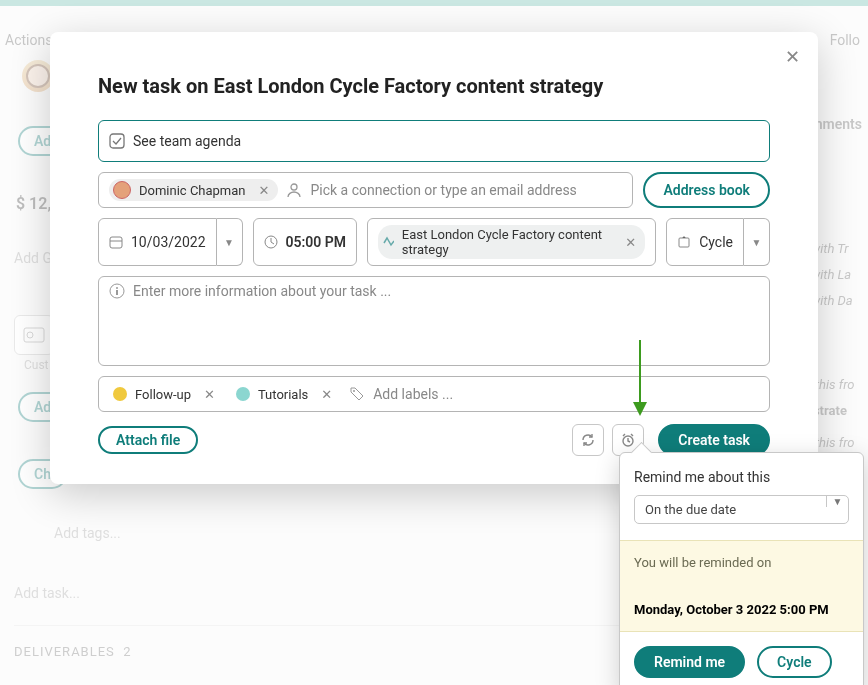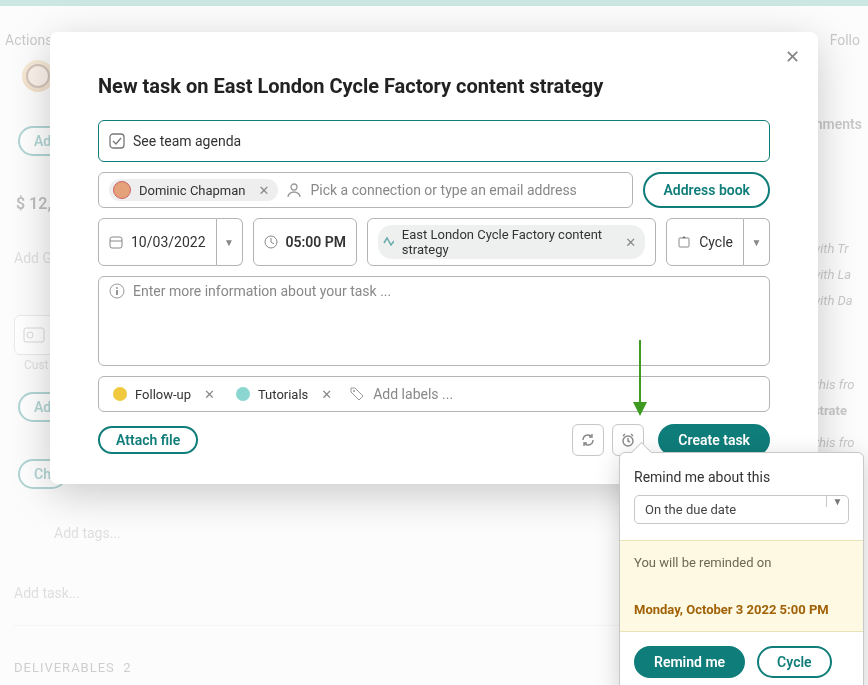--- a/index.html
+++ b/index.html
@@ -12,21 +12,21 @@
   .bg .header .actions { margin-left: 5px; }
   .bg .header .follow { position: absolute; right: 8px; display: flex; align-items: center; gap: 11px; }
   .bg .avatar { position: absolute; left: 22px; top: 60px; width: 32px; height: 32px; border-radius: 50%; background: linear-gradient(#e2c287,#d89f60); display: flex; align-items: center; justify-content: center; }
   .bg .avatar::after { content: ""; width: 20px; height: 20px; border-radius: 50%; background: #f1d7c0; border: 2px solid #7a4b2d; }
   .bg .pill { position: absolute; border: 2px solid #0f7d7a; color: #0f7d7a; border-radius: 18px; font-size: 14px; font-weight: 600; padding: 5px 14px; background: #fff; }
   .bg .text { position: absolute; font-size: 14px; color: #555; }
   .bg .faded { color: #999; }
   .bg .box { position: absolute; border: 1px solid #bbb; border-radius: 6px; background: #fff; }
   .bg .right-list { position: absolute; right: 0; top: 210px; width: 70px; font-size: 13px; line-height: 26px; color: #555; font-style: italic; overflow:hidden; white-space:nowrap;}
   .bg .right-list .b { font-weight:700; font-style:normal;}
-  .bg .deliv { position:absolute; left:14px; bottom:10px; font-size:13px; letter-spacing:1px; color:#666; }
+  .bg .deliv { position:absolute; left:14px; bottom:26px; font-size:13px; letter-spacing:1px; color:#666; }
   .bg .hr { position:absolute; left:14px; right:220px; height:1px; background:#ddd; }
 
   .overlay { position:absolute; inset:0; background:rgba(255,255,255,0.68); }
 
   
   .modal { position: absolute; left: 50px; right: 50px; top: 32px; background: #fff; border-radius: 8px; box-shadow: 0 10px 40px rgba(0,0,0,0.2); padding: 42px 48px 28px 48px; }
   .modal .close { position: absolute; top: 14px; right: 18px; color: #888; cursor: pointer; font-size: 18px; }
   .modal h2 { font-size: 20px; font-weight: 700; color: #222; margin-bottom: 22px; }
   .row { display: flex; gap: 10px; margin-bottom: 10px; align-items: stretch; }
   .field { border: 1px solid #b4b4b4; border-radius: 6px; display: flex; align-items: center; padding: 6px 10px; gap: 8px; font-size: 14px; color: #333; background: #fff; min-height: 36px; }
@@ -51,21 +51,21 @@
   
   .popover { position: absolute; left: 619px; top: 452px; width: 245px; background: #fff; border: 1px solid #c8c8c8; border-radius: 6px; box-shadow: 0 6px 24px rgba(0,0,0,0.18); z-index: 30; }
   .popover::before { content:""; position:absolute; top:-8px; left:14px; width:14px; height:14px; background:#fff; border-left:1px solid #c8c8c8; border-top:1px solid #c8c8c8; transform:rotate(45deg); }
   .popover .sect { padding: 16px 14px; }
   .popover .title { font-size: 14px; color:#333; margin-bottom:10px; }
   .sel { border:1px solid #c7c7c7; border-radius:5px; display:flex; align-items:flex-start; font-size:13px; color:#444;gap:8px;}
   .sel .val { flex:1; padding:6px 10px;}
   .sel .dd { width:22px; border-left:1px solid #c7c7c7; display:flex; align-items:center; justify-content:center; font-size:10px; color:#777;}
   .notice { background:#fdf9e3; border-top:1px solid #e9e3b7; border-bottom:1px solid #e9e3b7; padding:14px; font-size:13px; color:#555; }
   .notice .lbl { color:#6a6a52; margin-bottom:4px; }
-  .notice .dt { font-weight:700; color:#a16207;margin-top:32px; }
+  .notice .dt { font-weight:700; color:#000000;margin-top:32px; }
   .popover .foot { padding:14px; display:flex; gap:12px; }
 
   
   .arrow { position:absolute; left:633px; top:340px; width:14px; height:80px; z-index:25; pointer-events:none;}
   .arrow .stem { position:absolute; left:6px; top:0; width:2px; height:68px; background:#3d9b1f;}
   .arrow .head { position:absolute; left:0; top:62px; width:0; height:0; border-left:7px solid transparent; border-right:7px solid transparent; border-top:14px solid #3d9b1f;}
 
   svg { display:block; }
 </style>
 </head>

